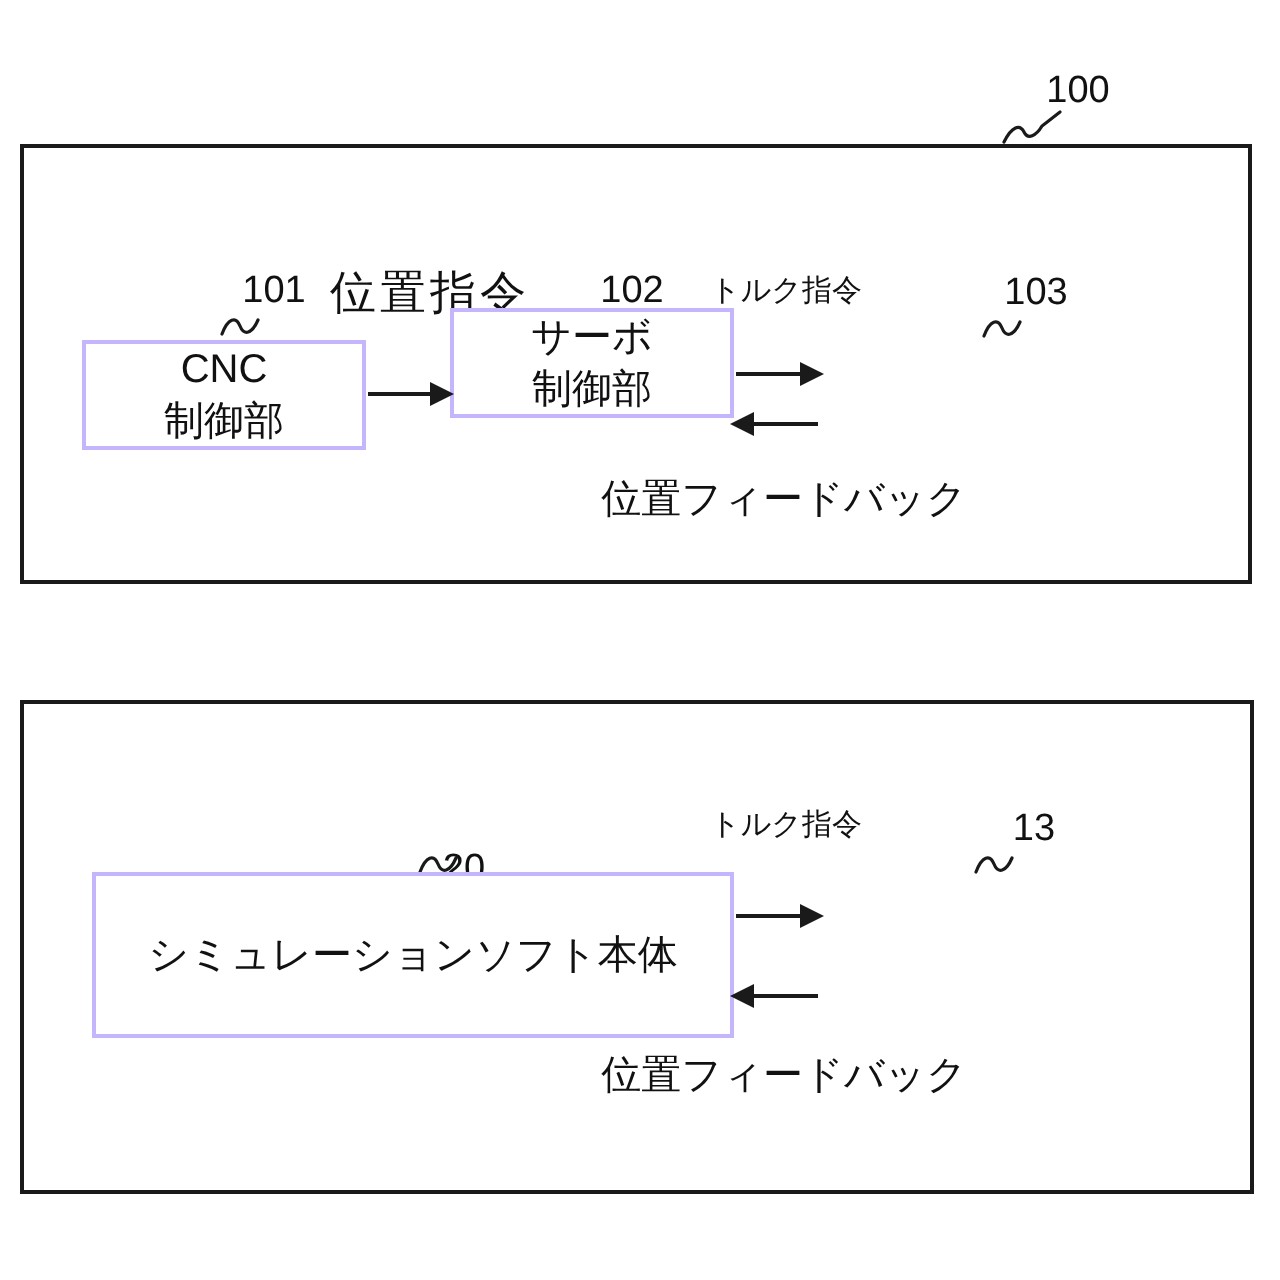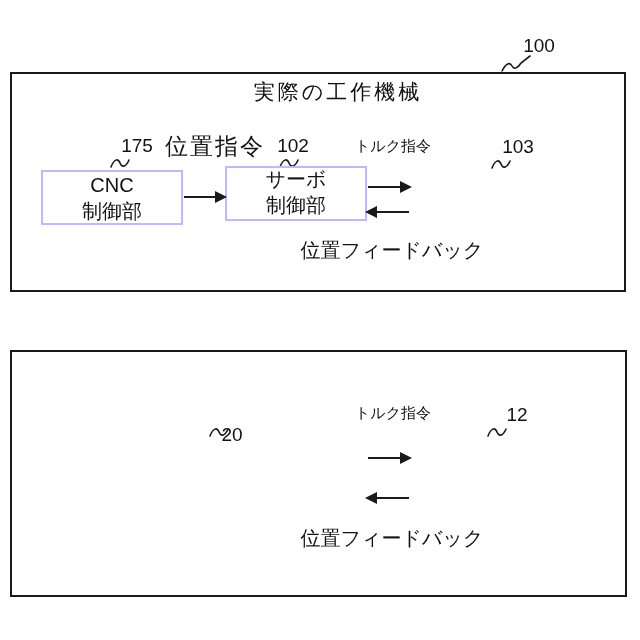--- a/index.html
+++ b/index.html
@@ -92,25 +92,24 @@
   <div class="ref-num" style="left:517px; top:35px; width:44px;">100</div>
 
   <div class="leader abs" style="left:501px; top:55px;">
     <svg width="30" height="18" viewBox="0 0 30 18">
       <path d="M1,16 C5,8 9,7 11,11 C13,15 17,13 20,8 L29,1" fill="none" stroke="#1a1a1a" stroke-width="1.6" stroke-linecap="round"></path>
     </svg>
   </div>
 
   <div class="outer-box" style="left:10px; top:72px; width:616px; height:220px;"></div>
 
-  <div class="diagram-title" style="left:138px; top:80px; width:400px; letter-spacing:3px;">実際の工作機械</div>
 
-  <div class="ref-num" style="left:107px; top:135px; width:60px;">175</div>
+  <div class="ref-num" style="left:107px; top:135px; width:60px;">101</div>
   <div class="sig-label" style="left:145px; top:135px; width:140px; font-size:23px; letter-spacing:2px;">位置指令</div>
-  <div class="ref-num" style="left:263px; top:135px; width:60px;">102</div>
+  <div class="ref-num" style="left:286px; top:135px; width:60px;">102</div>
   <div class="sig-label" style="left:323px; top:135px; width:140px;">トルク指令</div>
   <div class="ref-num" style="left:488px; top:136px; width:60px;">103</div>
 
   <div class="squiggle" style="left:110px; top:157px;">
     <svg width="20" height="12" viewBox="0 0 20 12">
       <path d="M1,10 C4,2 8,1 10,6 C12,11 16,10 19,3" fill="none" stroke="#1a1a1a" stroke-width="1.6" stroke-linecap="round"></path>
     </svg>
   </div>
   <div class="squiggle" style="left:279px; top:157px;">
     <svg width="20" height="12" viewBox="0 0 20 12">
@@ -118,46 +117,47 @@
     </svg>
   </div>
   <div class="squiggle" style="left:491px; top:158px;">
     <svg width="20" height="12" viewBox="0 0 20 12">
       <path d="M1,10 C4,2 8,1 10,6 C12,11 16,10 19,3" fill="none" stroke="#1a1a1a" stroke-width="1.6" stroke-linecap="round"></path>
     </svg>
   </div>
 
   <div class="block" style="left:41px; top:170px; width:142px; height:55px;">CNC
 制御部</div>
-  <div class="block" style="left:225px; top:166px; width:142px; height:55px;font-family:Liberation Mono, monospace;">サーボ
+  <div class="block" style="left:225px; top:154px; width:142px; height:55px;">サーボ
 制御部</div>
 
   <div class="arrow right" style="left:184px; top:196px; width:41px;"></div>
   <div class="arrow right" style="left:368px; top:186px; width:42px;"></div>
   <div class="arrow left" style="left:367px; top:211px; width:42px;"></div>
 
   <div class="sig-label" style="left:292px; top:239px; width:200px; font-size:20px;">位置フィードバック</div>
 
   <div class="outer-box" style="left:10px; top:350px; width:617px; height:247px;"></div>
 
 
   <div class="ref-num" style="left:202px; top:404px; width:60px;margin-top:20px;">20</div>
   <div class="sig-label" style="left:323px; top:402px; width:140px;">トルク指令</div>
-  <div class="ref-num" style="left:487px; top:404px; width:60px;">12</div>
+  <div class="ref-num" style="left:487px; top:404px; width:60px;">13</div>
 
   <div class="squiggle" style="left:209px; top:426px;">
     <svg width="20" height="12" viewBox="0 0 20 12">
       <path d="M1,10 C4,2 8,1 10,6 C12,11 16,10 19,3" fill="none" stroke="#1a1a1a" stroke-width="1.6" stroke-linecap="round"></path>
     </svg>
   </div>
   <div class="squiggle" style="left:487px; top:426px;">
     <svg width="20" height="12" viewBox="0 0 20 12">
       <path d="M1,10 C4,2 8,1 10,6 C12,11 16,10 19,3" fill="none" stroke="#1a1a1a" stroke-width="1.6" stroke-linecap="round"></path>
     </svg>
   </div>
 
+  <div class="block" style="left:46px; top:436px; width:321px; height:83px;">シミュレーションソフト本体</div>
 
   <div class="arrow right" style="left:368px; top:457px; width:42px;"></div>
   <div class="arrow left" style="left:367px; top:497px; width:42px;"></div>
 
   <div class="sig-label" style="left:292px; top:527px; width:200px; font-size:20px;">位置フィードバック</div>
 
 </div>
 
 </body></html>

